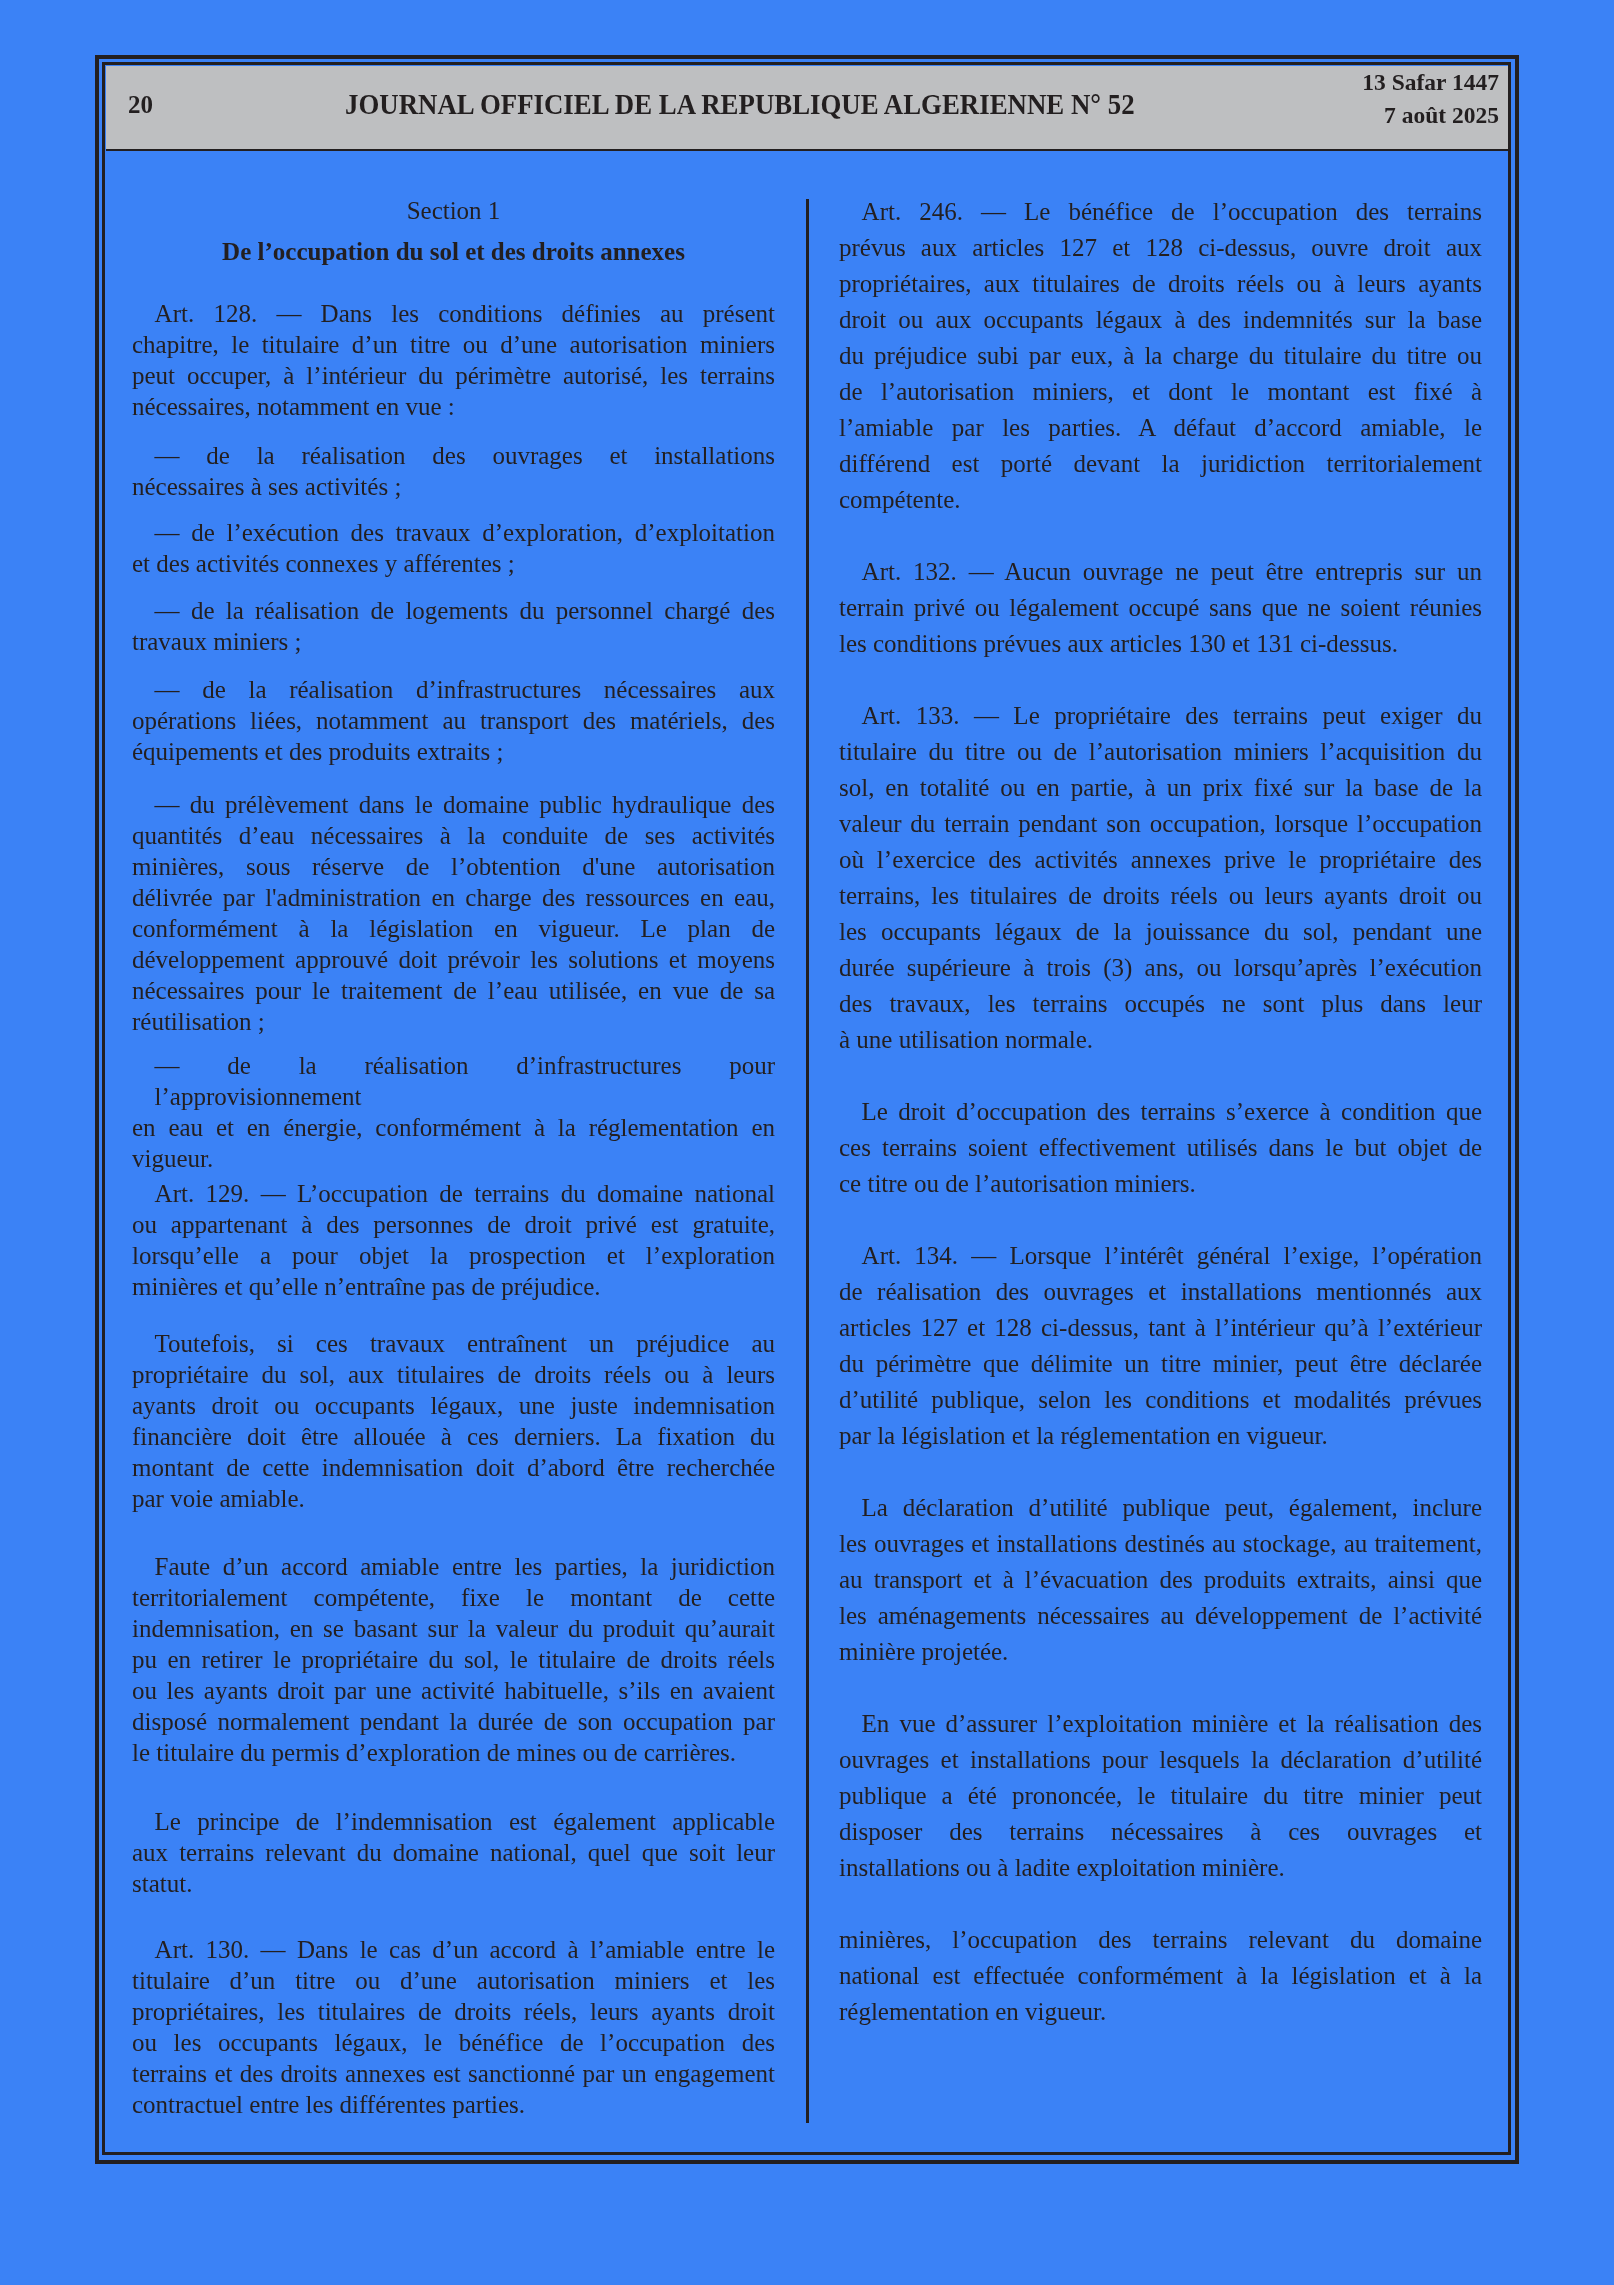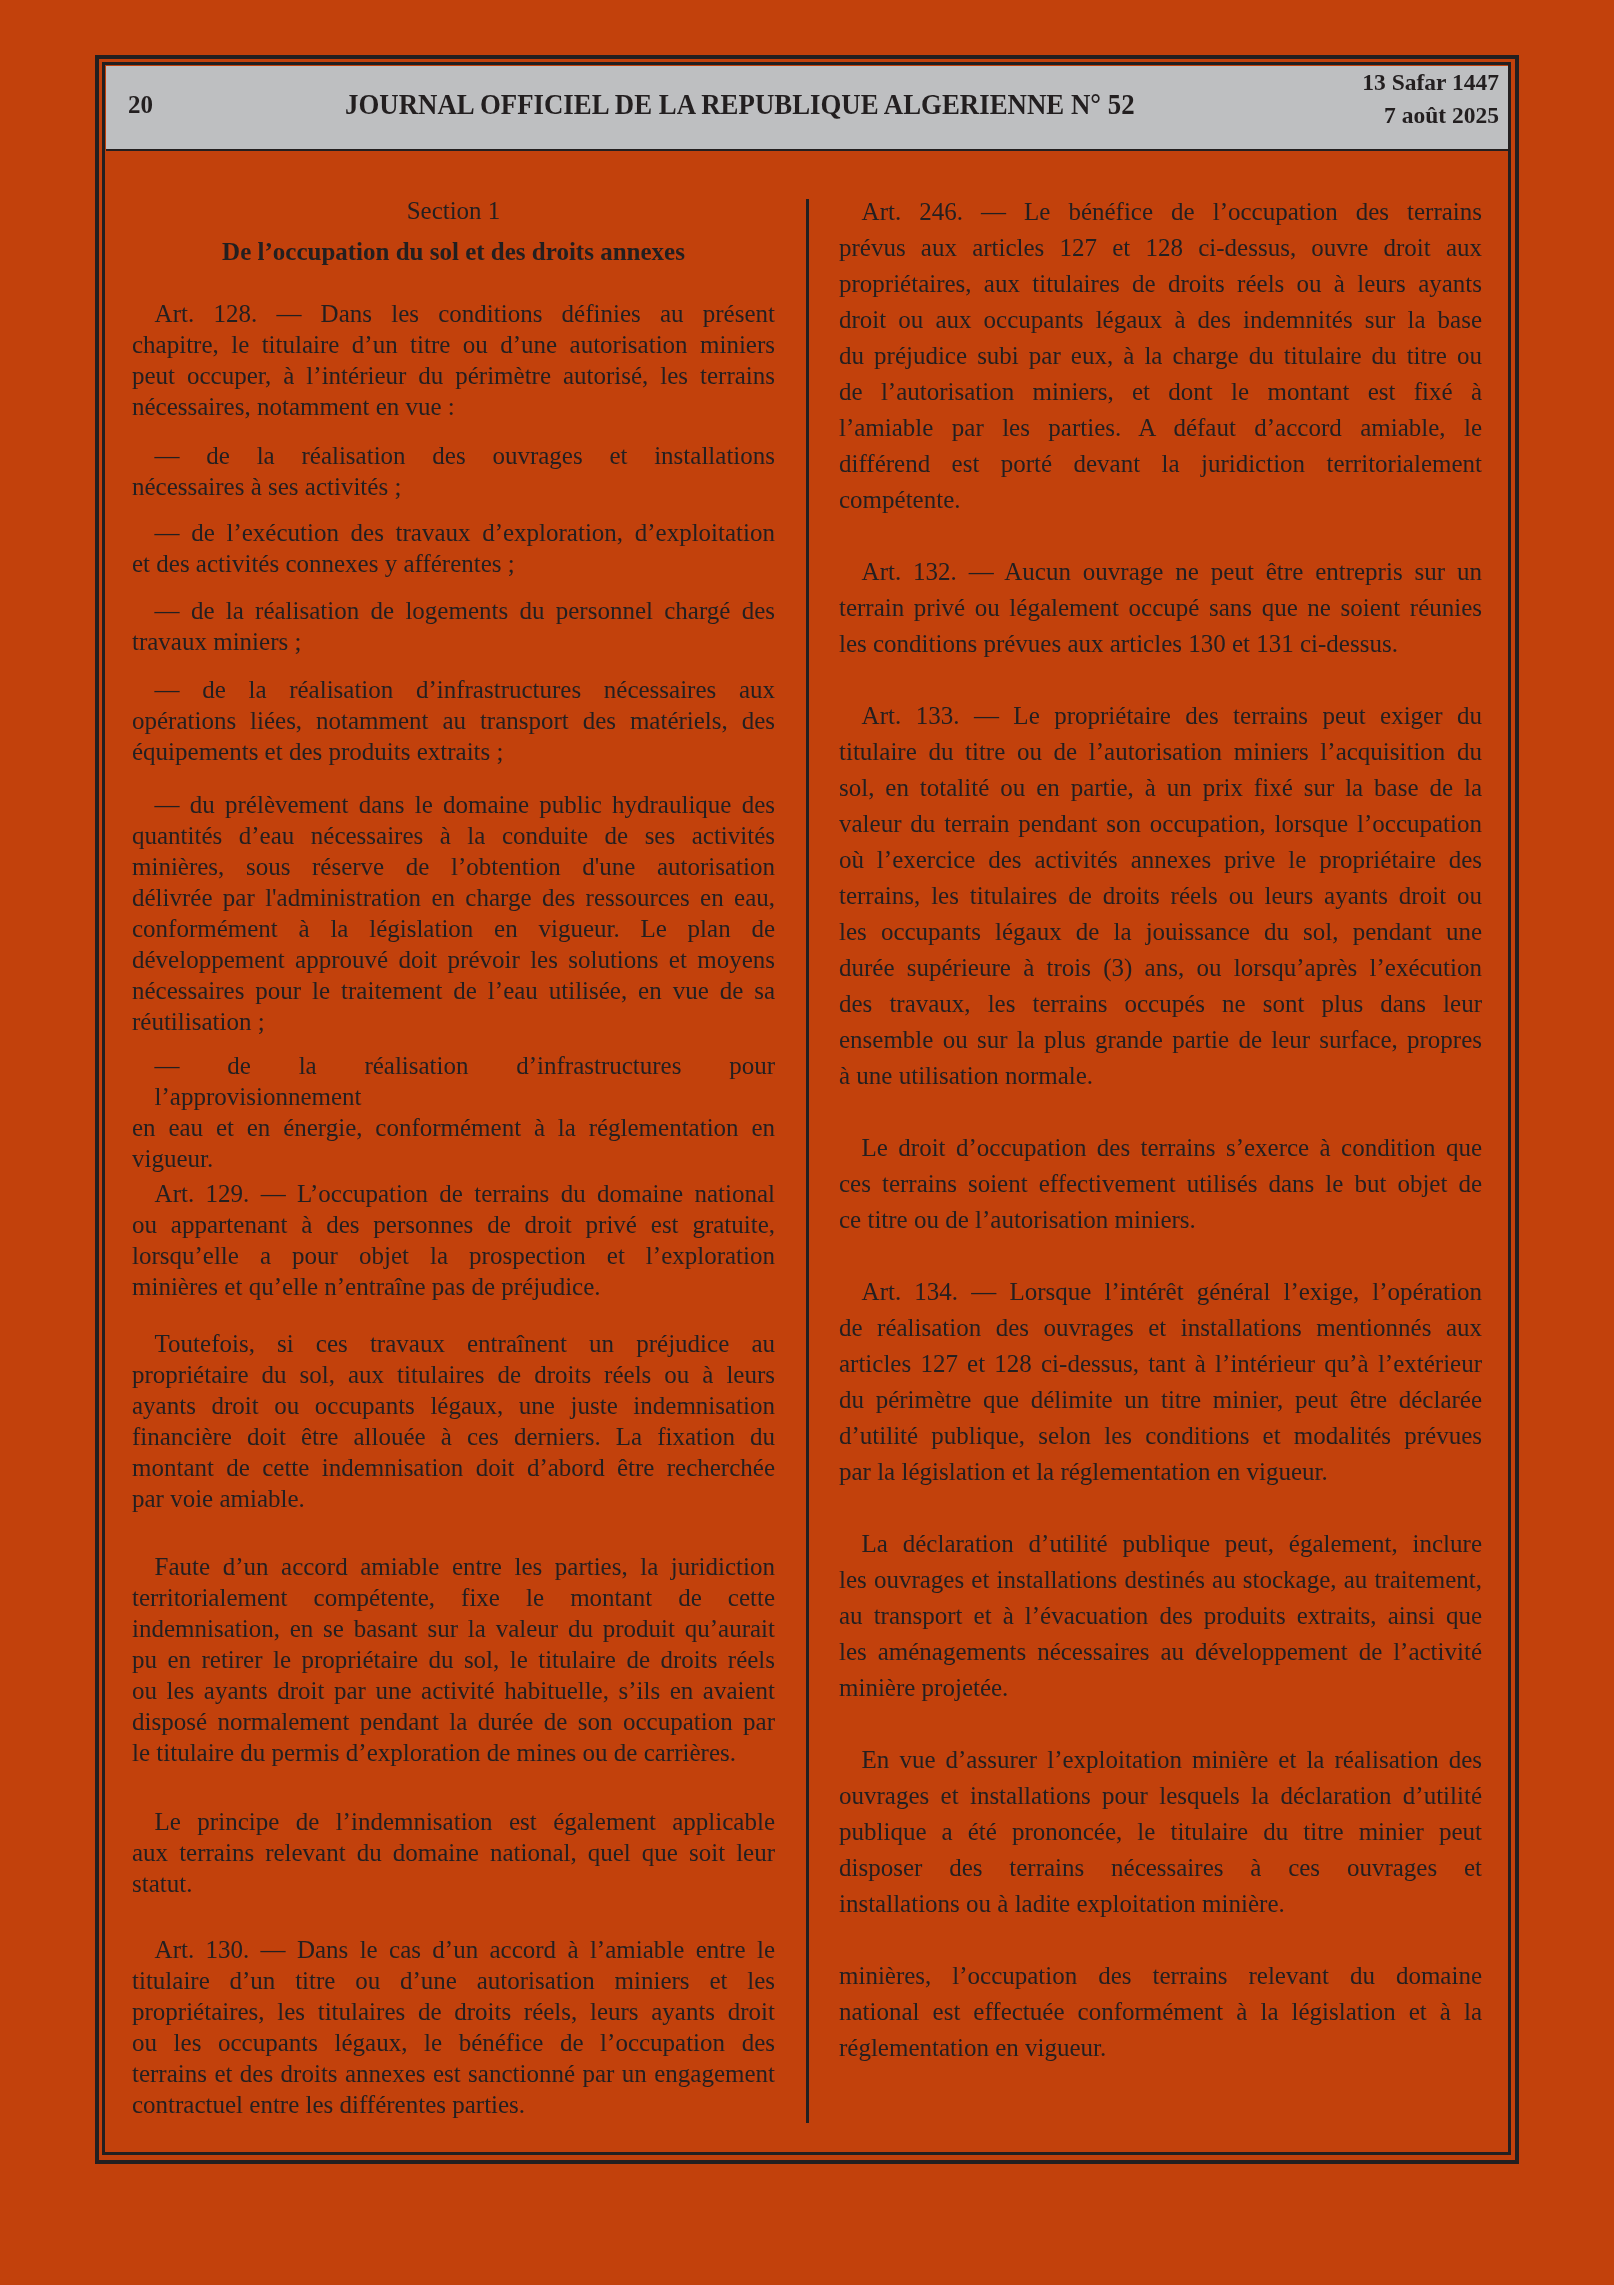--- a/index.html
+++ b/index.html
@@ -1,17 +1,17 @@
 <!DOCTYPE html>
 <html style="font-size:14.5px"><head>
 <meta charset="utf-8">
 <style>
   html, body { margin:0; padding:0; background:#ffffff; }
   .page {
-    position:relative; width:1615px; height:2285px; background:#c2410c; overflow:hidden;
+    position:relative; width:1615px; height:2285px; background:#3b82f6; overflow:hidden;
     color:#231f20; font-family:"Liberation Serif","DejaVu Serif",serif;
   }
   .frame-outer {
     position:absolute; left:95px; top:55px; width:1424px; height:2109px;
     border:4.5px solid #231f20; box-sizing:border-box;
   }
   .frame-inner {
     position:absolute; left:102px; top:62px; width:1409px; height:2093px;
     border:3.6px solid #231f20; box-sizing:border-box;
   }
@@ -186,21 +186,20 @@
     <div class="para">
       <div class="ln first">Art. 133. —  Le propriétaire des terrains peut exiger du</div>
       <div class="ln">titulaire du titre ou de l’autorisation miniers l’acquisition du</div>
       <div class="ln">sol, en totalité ou en partie, à un prix fixé sur la base de la</div>
       <div class="ln">valeur du terrain pendant son occupation, lorsque l’occupation</div>
       <div class="ln">où l’exercice des activités annexes prive le propriétaire des</div>
       <div class="ln">terrains, les titulaires de droits réels ou leurs ayants droit ou</div>
       <div class="ln">les occupants légaux de la jouissance du sol, pendant une</div>
       <div class="ln">durée supérieure à trois (3) ans, ou lorsqu’après l’exécution</div>
       <div class="ln">des travaux, les terrains occupés ne sont plus dans leur</div>
-      <div class="ln">ensemble ou sur la plus grande partie de leur surface, propres</div>
       <div class="ln last">à une utilisation normale.</div>
     </div>
 
     <div class="para">
       <div class="ln first">Le droit d’occupation des terrains s’exerce à condition que</div>
       <div class="ln">ces terrains soient effectivement utilisés dans le but objet de</div>
       <div class="ln last">ce titre ou de l’autorisation miniers.</div>
     </div>
 
     <div class="para">

